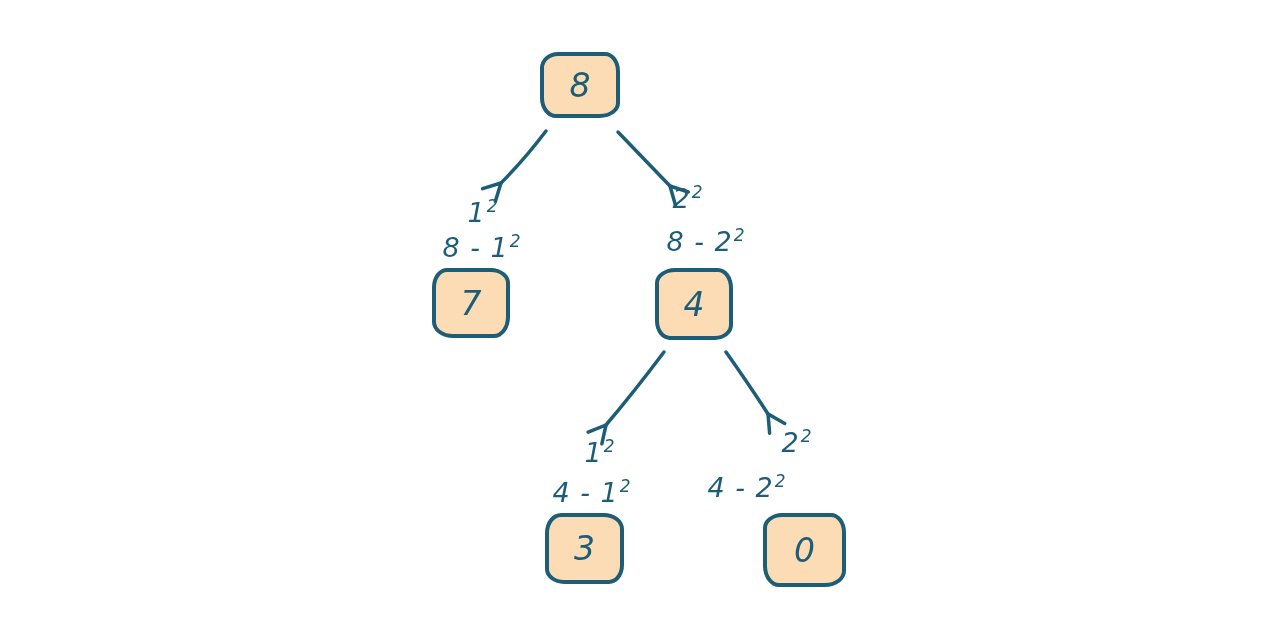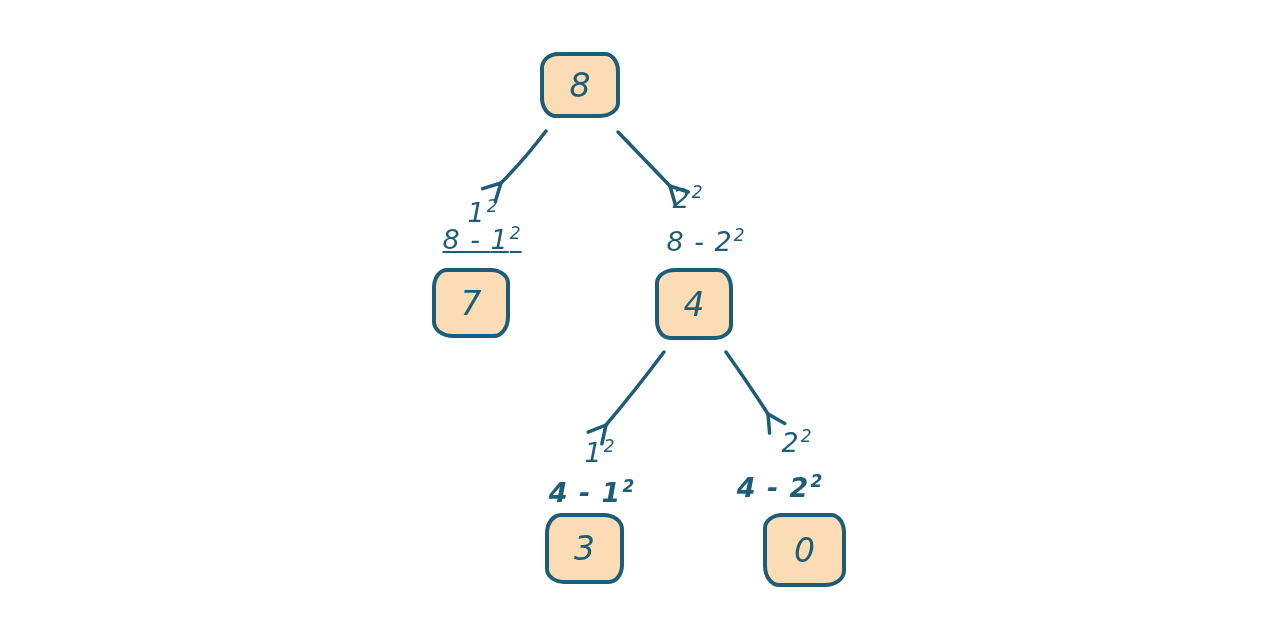--- a/index.html
+++ b/index.html
@@ -84,21 +84,21 @@
     <path d="M726,352 Q750,386 768,414" marker-end="url(#vhead)"></path>
   </svg>
 
   <div class="node node-root">
     <span>8</span>
   </div>
 
   <div class="label" style="left:483px; top:197px;">
     <span>1</span><sup>2</sup>
   </div>
-  <div class="label" style="left:482px; top:224px;text-decoration:underline;">
+  <div class="label" style="left:482px; top:232px;">
     <span>8 -</span>
     <span>1</span><sup>2</sup>
   </div>
   <div class="node node-7">
     <span>7</span>
   </div>
 
   <div class="label" style="left:688px; top:183px;">
     <span>2</span><sup>2</sup>
   </div>
@@ -106,32 +106,32 @@
     <span>8 -</span>
     <span>2</span><sup>2</sup>
   </div>
   <div class="node node-4">
     <span>4</span>
   </div>
 
   <div class="label" style="left:600px; top:437px;">
     <span>1</span><sup>2</sup>
   </div>
-  <div class="label" style="left:592px; top:477px;font-weight:bold;">
+  <div class="label" style="left:592px; top:477px;">
     <span>4 -</span>
     <span>1</span><sup>2</sup>
   </div>
   <div class="node node-3">
     <span>3</span>
   </div>
 
   <div class="label" style="left:797px; top:427px;">
     <span>2</span><sup>2</sup>
   </div>
-  <div class="label" style="left:780px; top:472px;font-weight:bold;">
+  <div class="label" style="left:747px; top:472px;">
     <span>4 -</span>
     <span>2</span><sup>2</sup>
   </div>
   <div class="node node-0">
     <span>0</span>
   </div>
 
 </div>
 
 </body></html>

